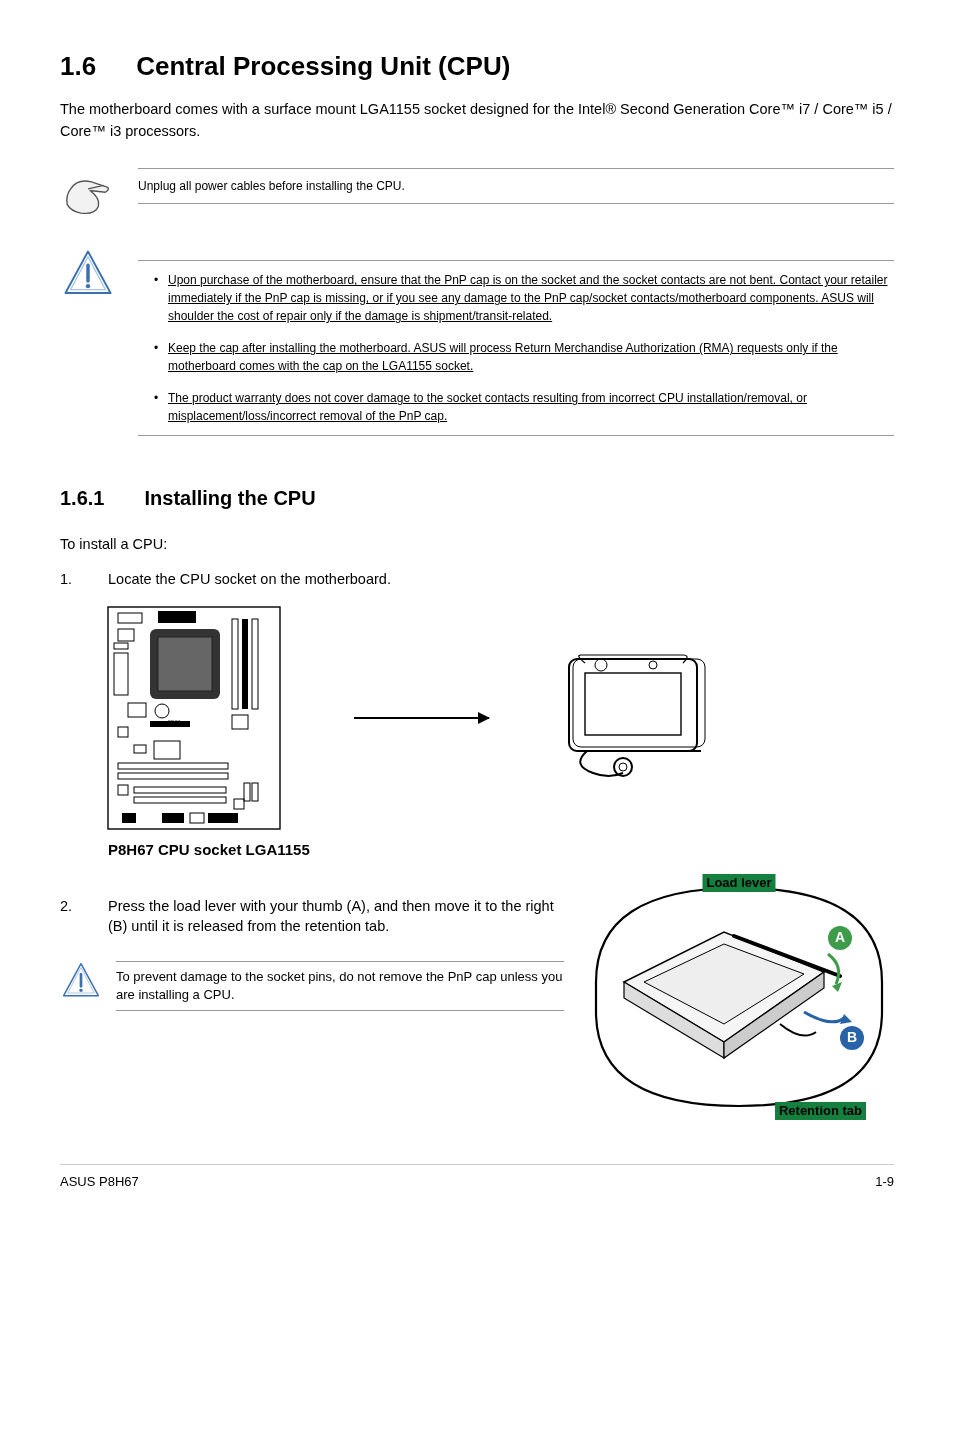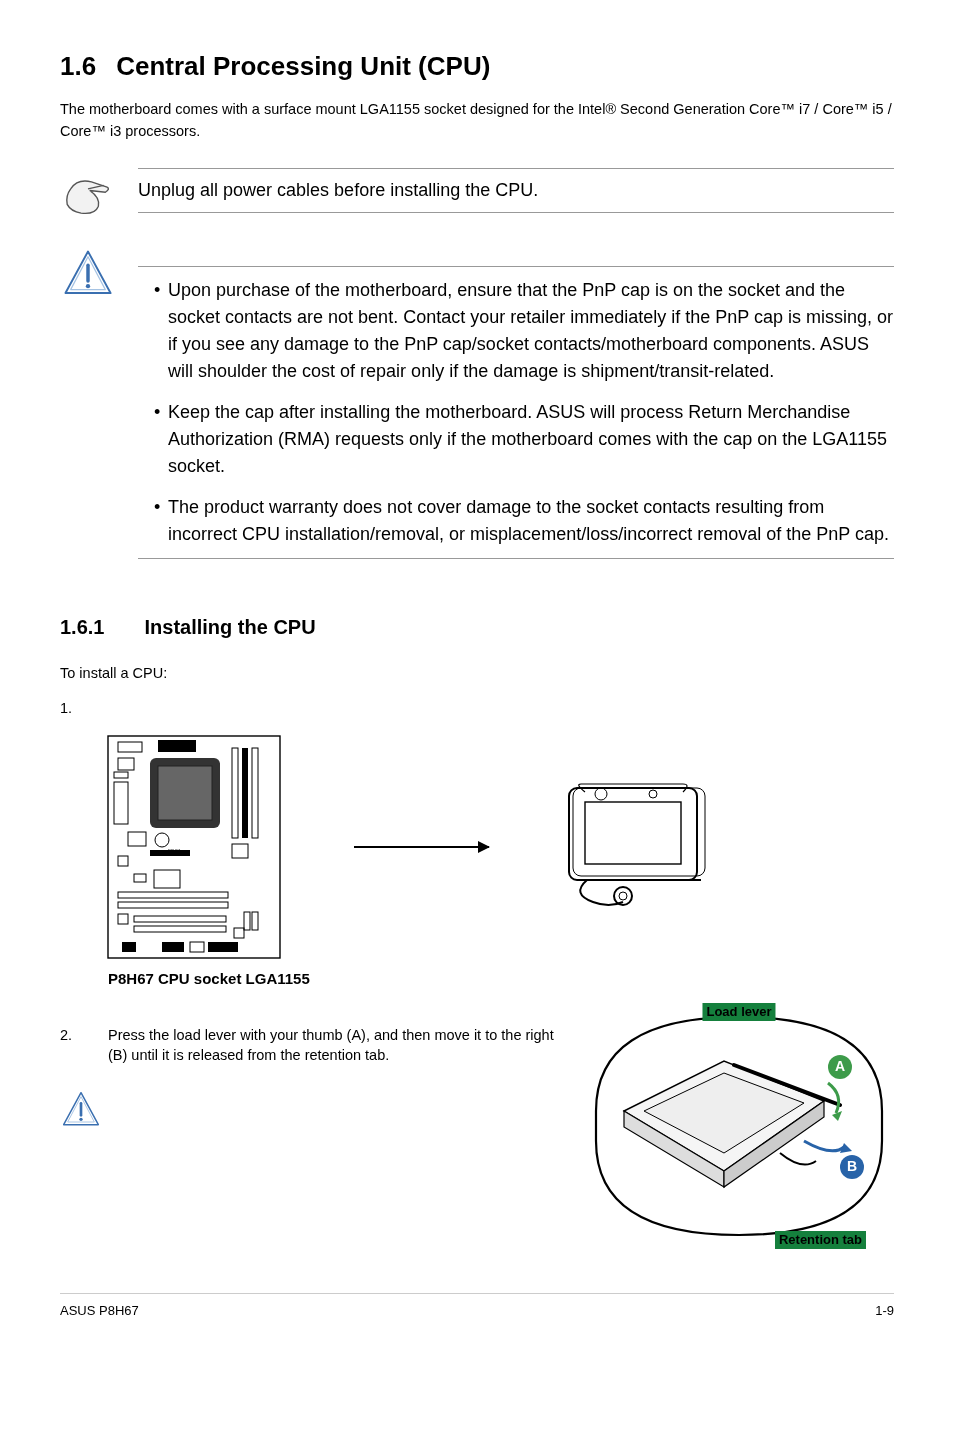--- a/index.html
+++ b/index.html
@@ -8,21 +8,21 @@
     padding: 48px 60px 30px 60px;
     font-family: Arial, Helvetica, sans-serif;
     color: #000;
     background: #fff;
     width: 954px;
     line-height: 1.4;
   }
   .section-heading {
     display: flex;
     align-items: baseline;
-    gap: 20px;
+    gap: 40px;
     font-weight: bold;
     font-size: 26px;
     margin-bottom: 8px;
   }
   .intro-text {
     font-size: 14.5px;
     line-height: 1.5;
     margin-bottom: 26px;
   }
 
@@ -37,38 +37,39 @@
     min-width: 56px;
     display: flex;
     justify-content: center;
   }
   .icon-col svg {
     width: 52px;
     height: 52px;
   }
   .note-body {
     flex: 1;
-    font-size: 18px;
+    font-size: 12px;
     line-height: 1.5;
   }
   .single-line-between {
     padding: 8px 0;
     border-top: 1px solid #999;
     border-bottom: 1px solid #999;
   }
   .bullet-list {
     padding: 10px 0 10px 16px;
     border-top: 1px solid #999;
     border-bottom: 1px solid #999;
     list-style: none;
   }
   .bullet-list li {
     position: relative;
     padding-left: 14px;
     margin-bottom: 14px;
+    text-decoration: underline;
   }
   .bullet-list li:last-child {
     margin-bottom: 0;
   }
   .bullet-list li::before {
     content: "•";
     position: absolute;
     left: 0;
     top: 0;
   }
@@ -263,20 +264,21 @@
 
 <div class="subsection-heading">
   <span>1.6.1</span>
   <span>Installing the CPU</span>
 </div>
 
 <p class="plain-para">To install a CPU:</p>
 
 <div class="step-row">
   <div class="step-num">1.</div>
+  <div>Locate the CPU socket on the motherboard.</div>
 </div>
 
 <div class="figure-area">
   <div class="socket-fig">
     <svg class="mobo-svg" viewBox="0 0 180 230">
       <rect x="4" y="4" width="172" height="222" fill="none" stroke="#000" stroke-width="1.4"></rect>
 
       <rect x="14" y="10" width="24" height="10" fill="none" stroke="#000"></rect>
       <rect x="54" y="8" width="38" height="12" fill="#000"></rect>
       <rect x="14" y="26" width="16" height="12" fill="none" stroke="#000"></rect>
@@ -340,20 +342,21 @@
     </div>
     <div class="caution-inline">
       <div class="icon-col">
         <svg viewBox="0 0 60 60">
           <polygon points="30,4 56,52 4,52" fill="none" stroke="#3a6fb0" stroke-width="2.2" stroke-linejoin="round"></polygon>
           <polygon points="30,10 50,48 10,48" fill="none" stroke="#a6c3e3" stroke-width="1.4" stroke-linejoin="round"></polygon>
           <line x1="30" y1="20" x2="30" y2="38" stroke="#3a6fb0" stroke-width="4" stroke-linecap="round"></line>
           <circle cx="30" cy="44" r="2.5" fill="#3a6fb0"></circle>
         </svg>
       </div>
+      <div class="caution-text">To prevent damage to the socket pins, do not remove the PnP cap unless you are installing a CPU.</div>
     </div>
   </div>
 
   <div class="step2-right">
     <div class="callout-box">
       <svg class="callout-border" viewBox="0 0 310 230">
         <path d="M 155 6 Q 12 6 12 100 L 12 130 Q 12 224 155 224 Q 298 224 298 130 L 298 100 Q 298 6 155 6 Z" fill="none" stroke="#000" stroke-width="2.2"></path>
       </svg>
       <div class="callout-label top">Load lever</div>
       <div class="callout-label bottom">Retention tab</div>

